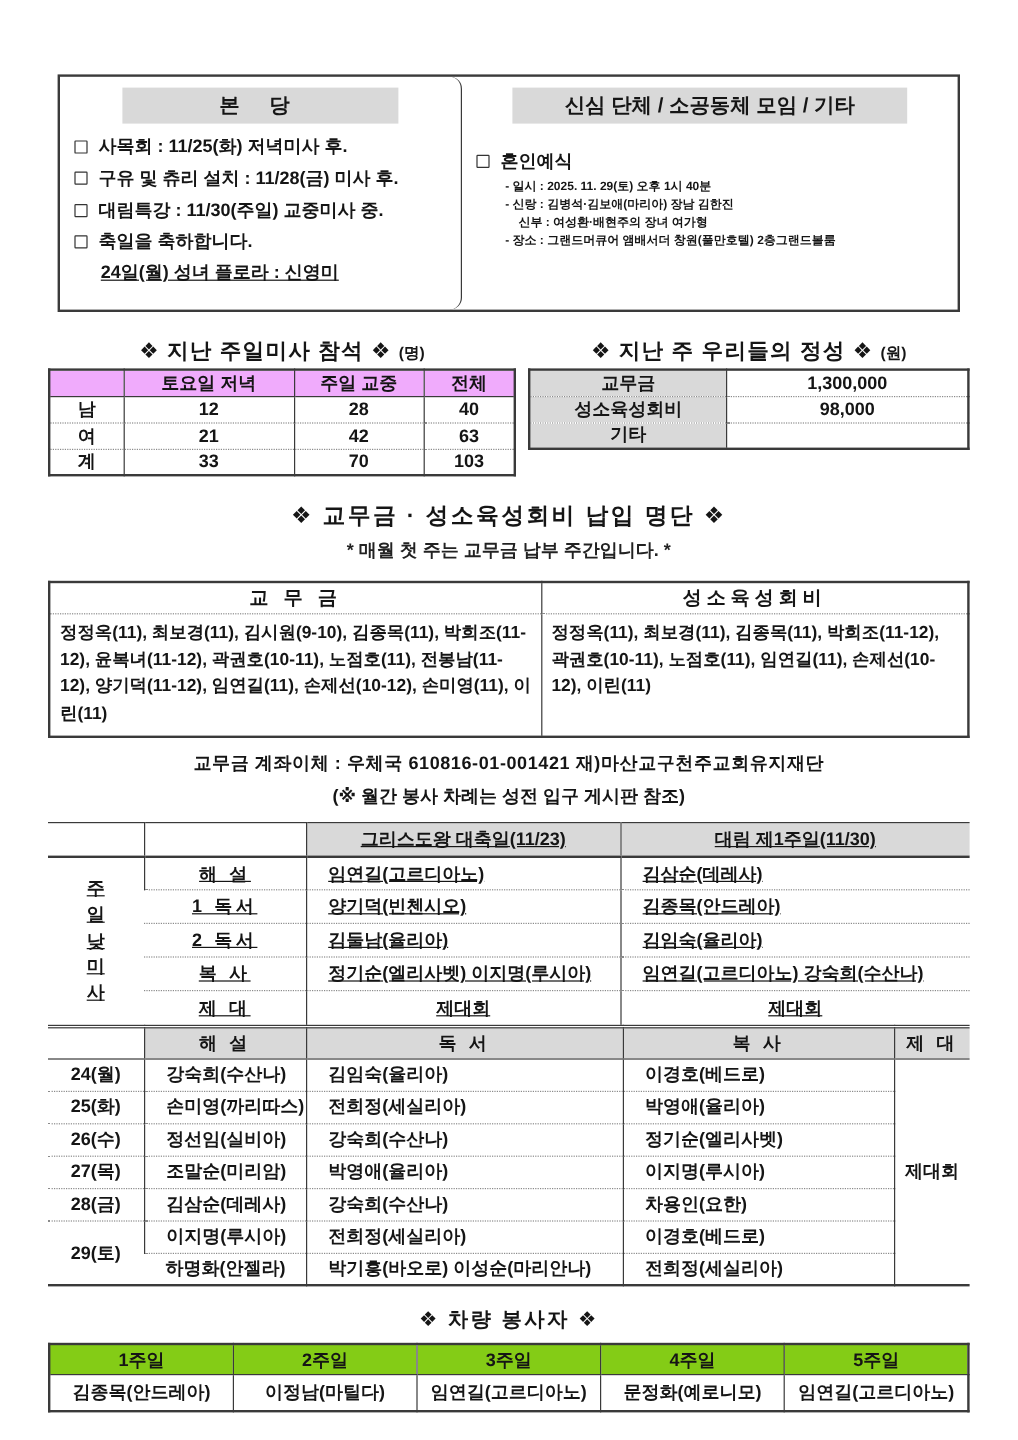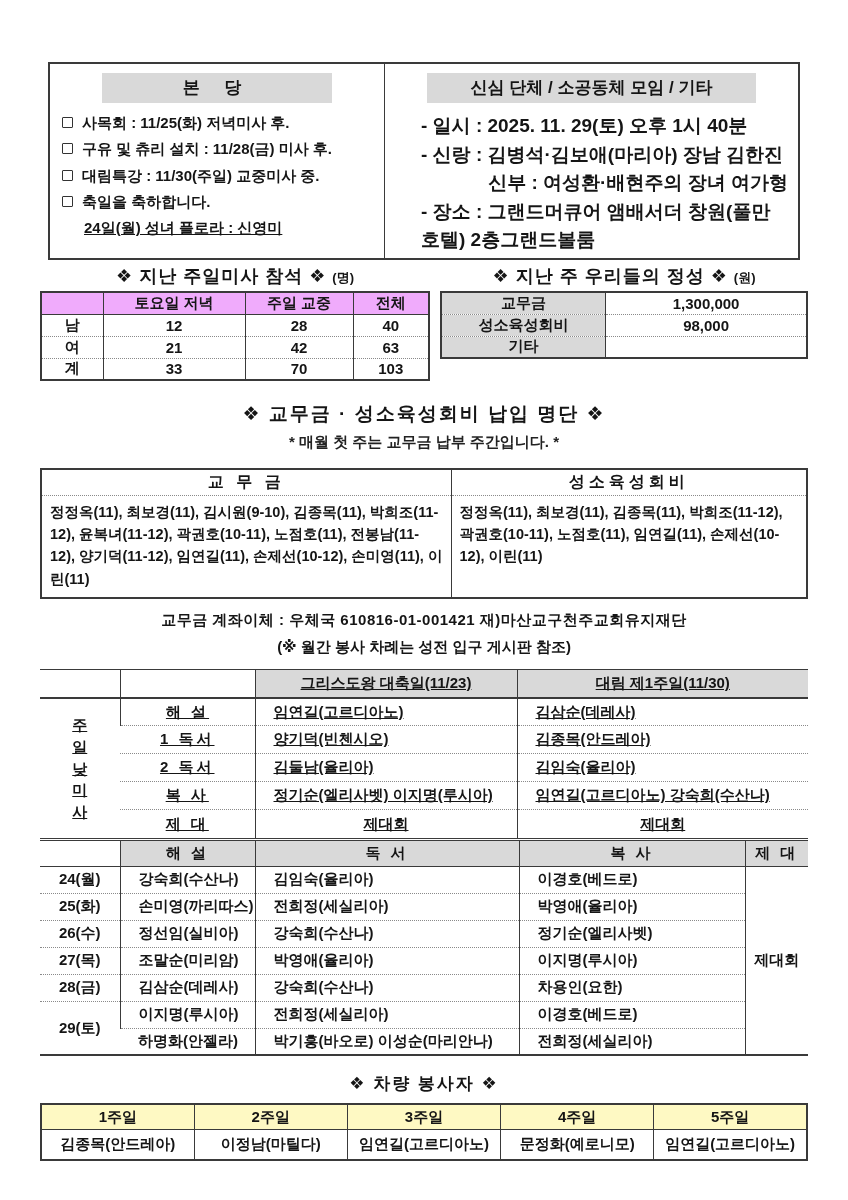--- a/index.html
+++ b/index.html
@@ -7,42 +7,42 @@
   body {
     width:848px; height:1200px; background:#fff; color:#151515;
     font-family:"Liberation Sans","DejaVu Sans",sans-serif;
     overflow:hidden;
   }
   .page { width:848px; height:1200px; padding:62px 40px 0 40px; position:relative; }
 
   
   .notice-wrap { display:flex; margin:0 8px; border:2px solid #3a3a3a; height:198px; }
   .notice-col { padding:7px 10px 6px 10px; }
-  .notice-left  { width:335px; border-right:1.5px solid #3a3a3a; }
+  .notice-left  { width:335px; border-right:1.5px solid #3a3a3a;border-radius:10px; }
   .notice-right { flex:1; }
   .notice-title {
     background:#d9d9d9; text-align:center; font-weight:bold; font-size:17px;
-    padding:3px 0 4px; margin:2px 32px 9px;
+    padding:3px 0 4px; margin:2px 32px 19px;
   }
   .notice-left .notice-title { letter-spacing:10px; margin:2px 42px 7px; }
   .notice-item { display:flex; align-items:flex-start; font-size:15px; font-weight:bold; line-height:1.75; }
   .chk {
     flex:0 0 auto; width:11px; height:11px; border:1.6px solid #333; margin:7px 9px 0 2px;
     border-radius:1px;
   }
   .notice-subitem { font-size:15px; font-weight:bold; line-height:1.7; padding-left:24px;text-decoration:underline; }
-  .wedding-detail { font-size:19px; font-weight:bold; line-height:1.5; padding-left:26px; }
-  .wedding-detail.no-dash { padding-left:37px;text-align:right; }
+  .wedding-detail { font-size:10px; font-weight:bold; line-height:1.5; padding-left:26px; }
+  .wedding-detail.no-dash { padding-left:37px; }
 
   
   table { border-collapse:collapse; table-layout:fixed; }
   th, td { font-size:15px; padding:0 4px; overflow:hidden; white-space:nowrap; }
 
   
-  .stats-row { display:flex; margin-top:4px; }
+  .stats-row { display:flex; margin-top:20px; }
   .stat-block { }
   .stat-title { text-align:center; font-weight:bold; font-size:18px; margin-bottom:3px; letter-spacing:1px; }
   .stat-title .unit { font-size:13px; font-weight:bold; letter-spacing:0; }
   .attendance-table { width:390px; border:2px solid #3a3a3a; }
   .attendance-table th, .attendance-table td { height:22px; text-align:center; font-weight:bold; border-left:1px solid #3a3a3a; }
   .attendance-table th:first-child, .attendance-table td:first-child { border-left:none; }
   .attendance-table thead th { background:#f0abfc; border-bottom:1.5px solid #3a3a3a; }
   .attendance-table tbody tr + tr td { border-top:1px dotted #8a8a8a; }
   .offer-wrap { margin-left:10px; }
   .offerings-table { width:368px; border:2px solid #3a3a3a; }
@@ -81,21 +81,21 @@
   .weekday-table th:first-child, .weekday-table td:first-child { border-left:none; }
   .weekday-table thead th { background:#d9d9d9; text-align:center; letter-spacing:3px; border-bottom:1.5px solid #3a3a3a; }
   .weekday-table thead th.blank { background:#fff; }
   .weekday-table tbody tr + tr td { border-top:1px dotted #8a8a8a; }
   .date-cell { text-align:center; }
   .altar-span { text-align:center; border-top:none !important; }
 
   
   .vehicle-title { text-align:center; font-weight:bold; font-size:17px; margin-top:16px; letter-spacing:2px; }
   .vehicle-table { width:768px; margin-top:8px; border:2px solid #3a3a3a; }
-  .vehicle-table th { height:25px; background:#fef9c3; text-align:center; font-weight:bold;
+  .vehicle-table th { height:25px; background:#84cc16; text-align:center; font-weight:bold;
                       border-left:1px solid #3a3a3a; border-bottom:1.5px solid #3a3a3a; }
   .vehicle-table td { height:31px; text-align:center; font-weight:bold; border-left:1px solid #3a3a3a; }
   .vehicle-table th:first-child, .vehicle-table td:first-child { border-left:none; }
 </style>
 </head>
 <body>
 
 <div class="page">
 
   <div class="notice-wrap">
@@ -114,20 +114,24 @@
         <span>대림특강 : 11/30(주일) 교중미사 중.</span>
       </div>
       <div class="notice-item">
         <span class="chk"></span>
         <span>축일을 축하합니다.</span>
       </div>
       <div class="notice-subitem">24일(월) 성녀 플로라 : 신영미</div>
     </div>
     <div class="notice-col notice-right">
       <div class="notice-title">신심 단체 / 소공동체 모임 / 기타</div>
+      <div class="notice-item">
+        <span class="chk"></span>
+        <span>혼인예식</span>
+      </div>
       <div class="wedding-detail">- 일시 : 2025. 11. 29(토) 오후 1시 40분</div>
       <div class="wedding-detail">- 신랑 : 김병석·김보애(마리아) 장남 김한진</div>
       <div class="wedding-detail no-dash">신부 : 여성환·배현주의 장녀 여가형</div>
       <div class="wedding-detail">- 장소 : 그랜드머큐어 앰배서더 창원(풀만호텔) 2층그랜드볼룸</div>
     </div>
   </div>
 
   <div class="stats-row">
     <div class="stat-block">
       <div class="stat-title">

